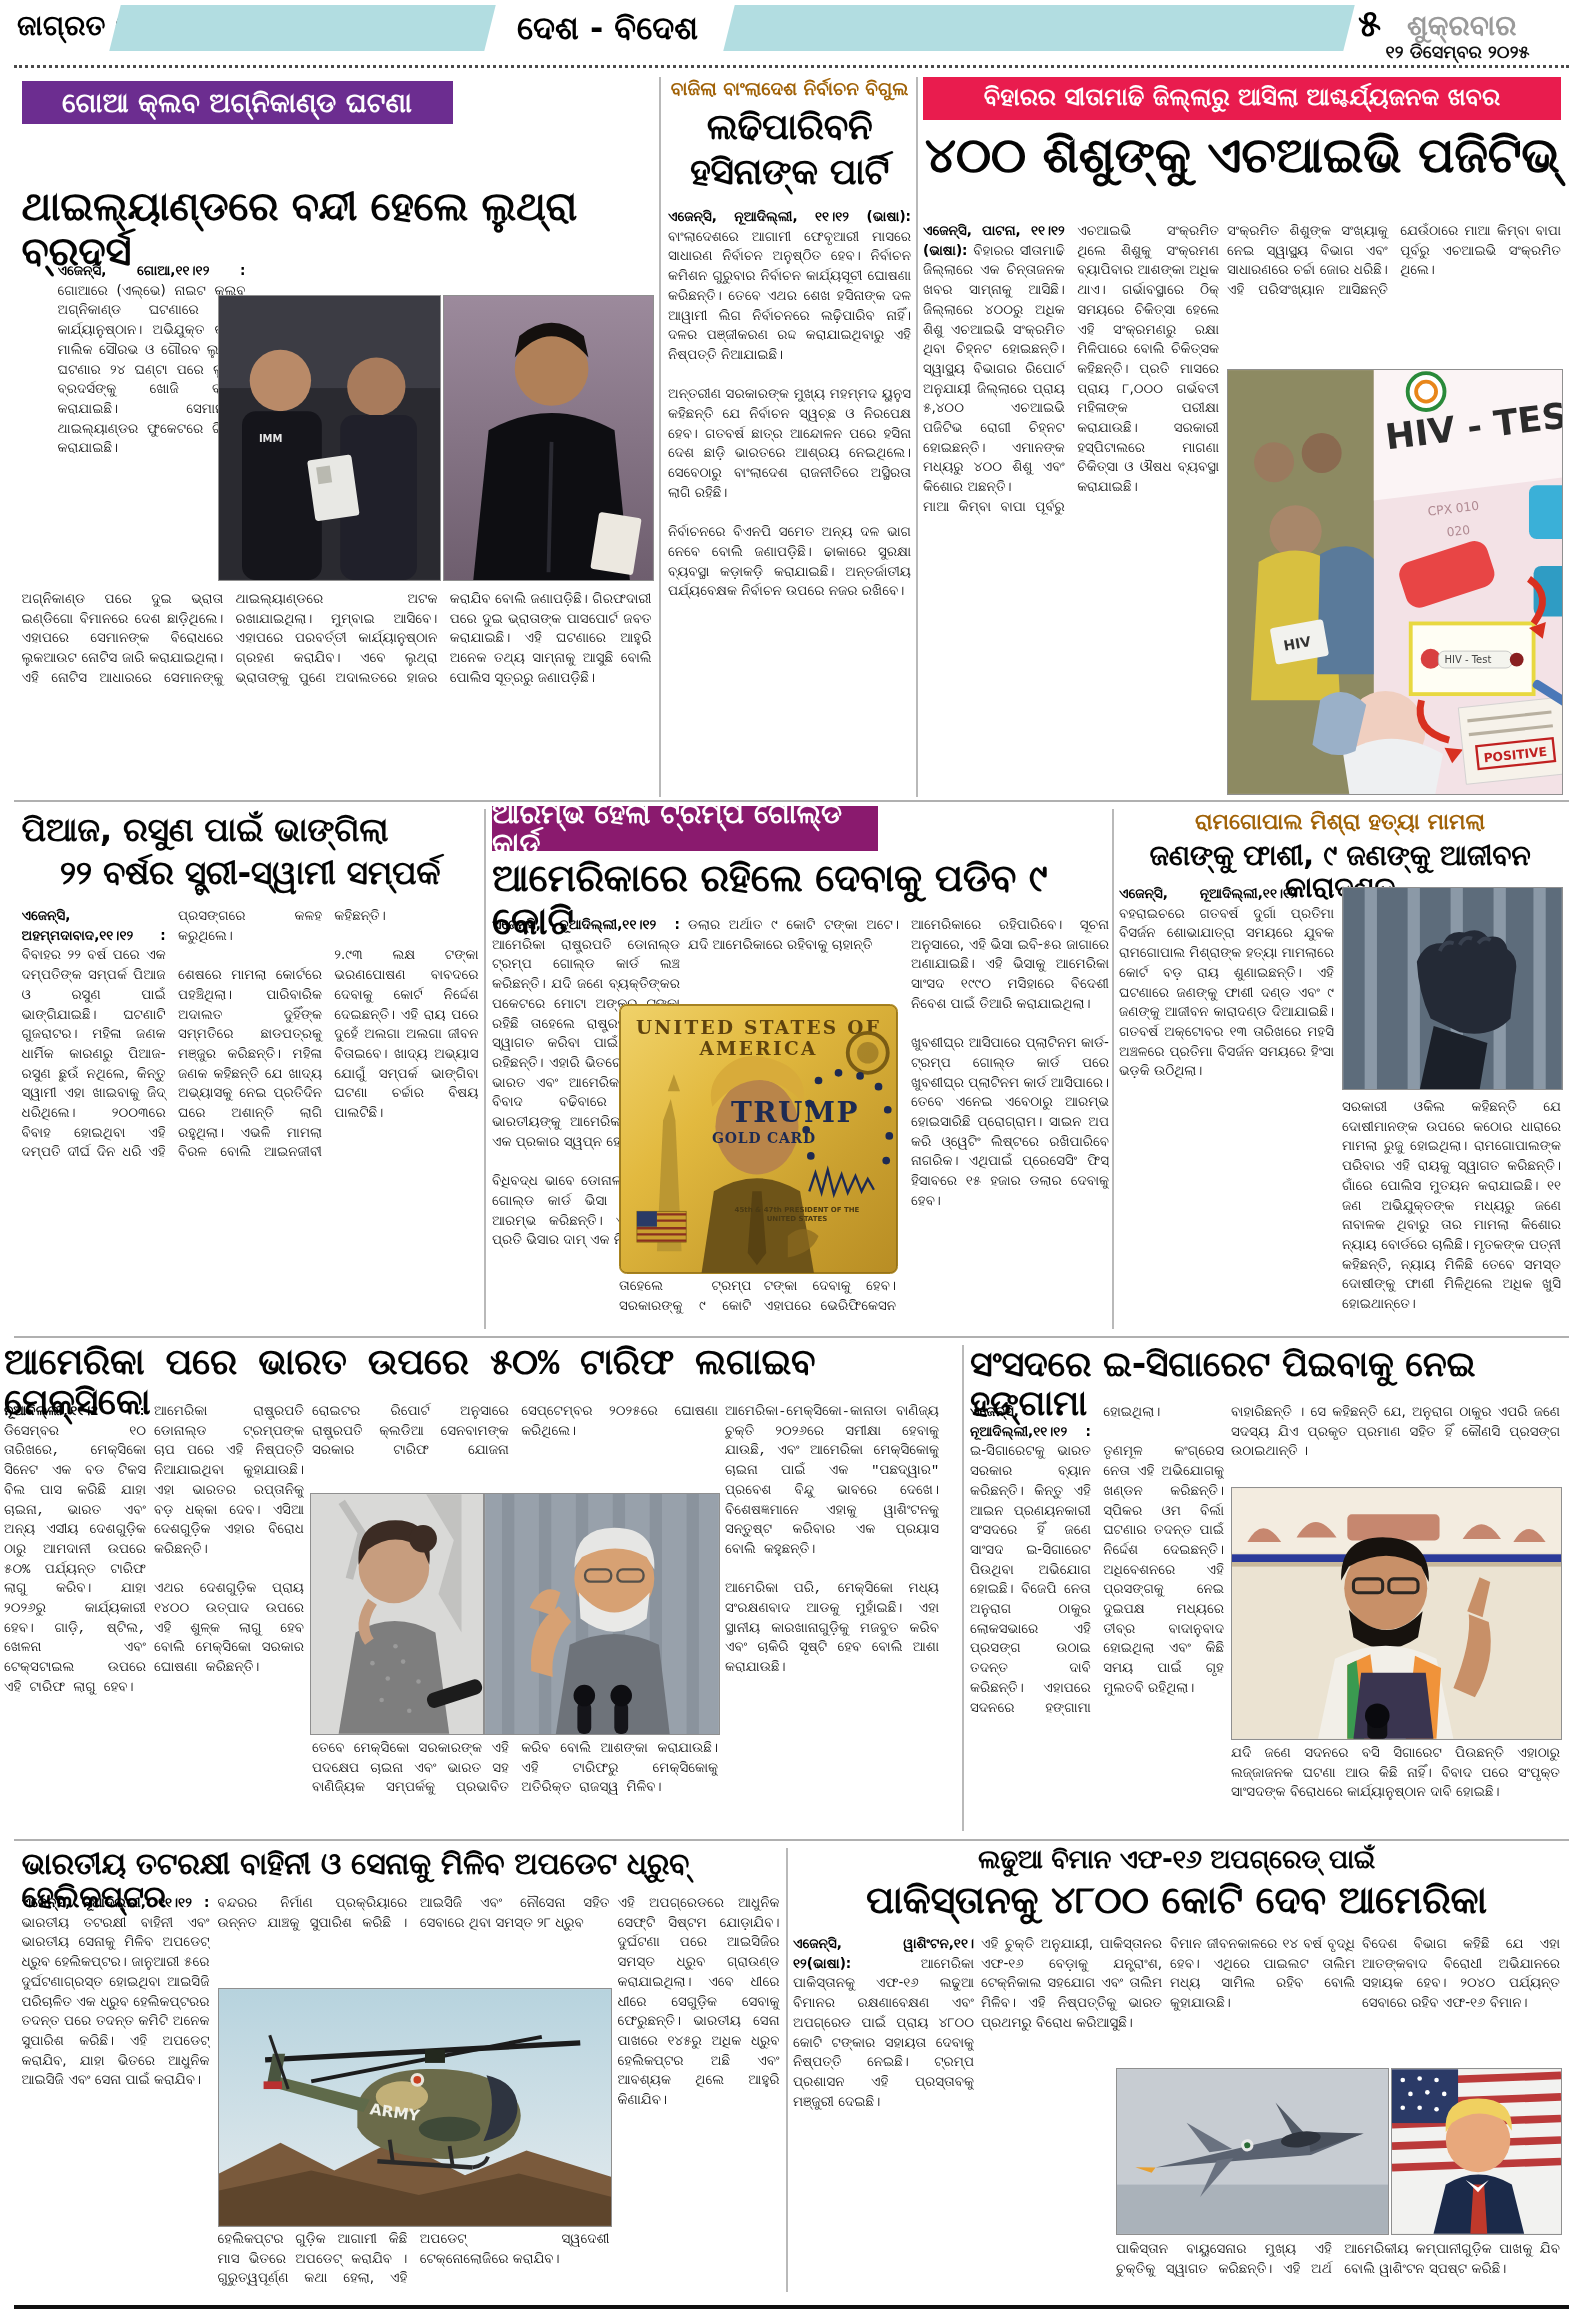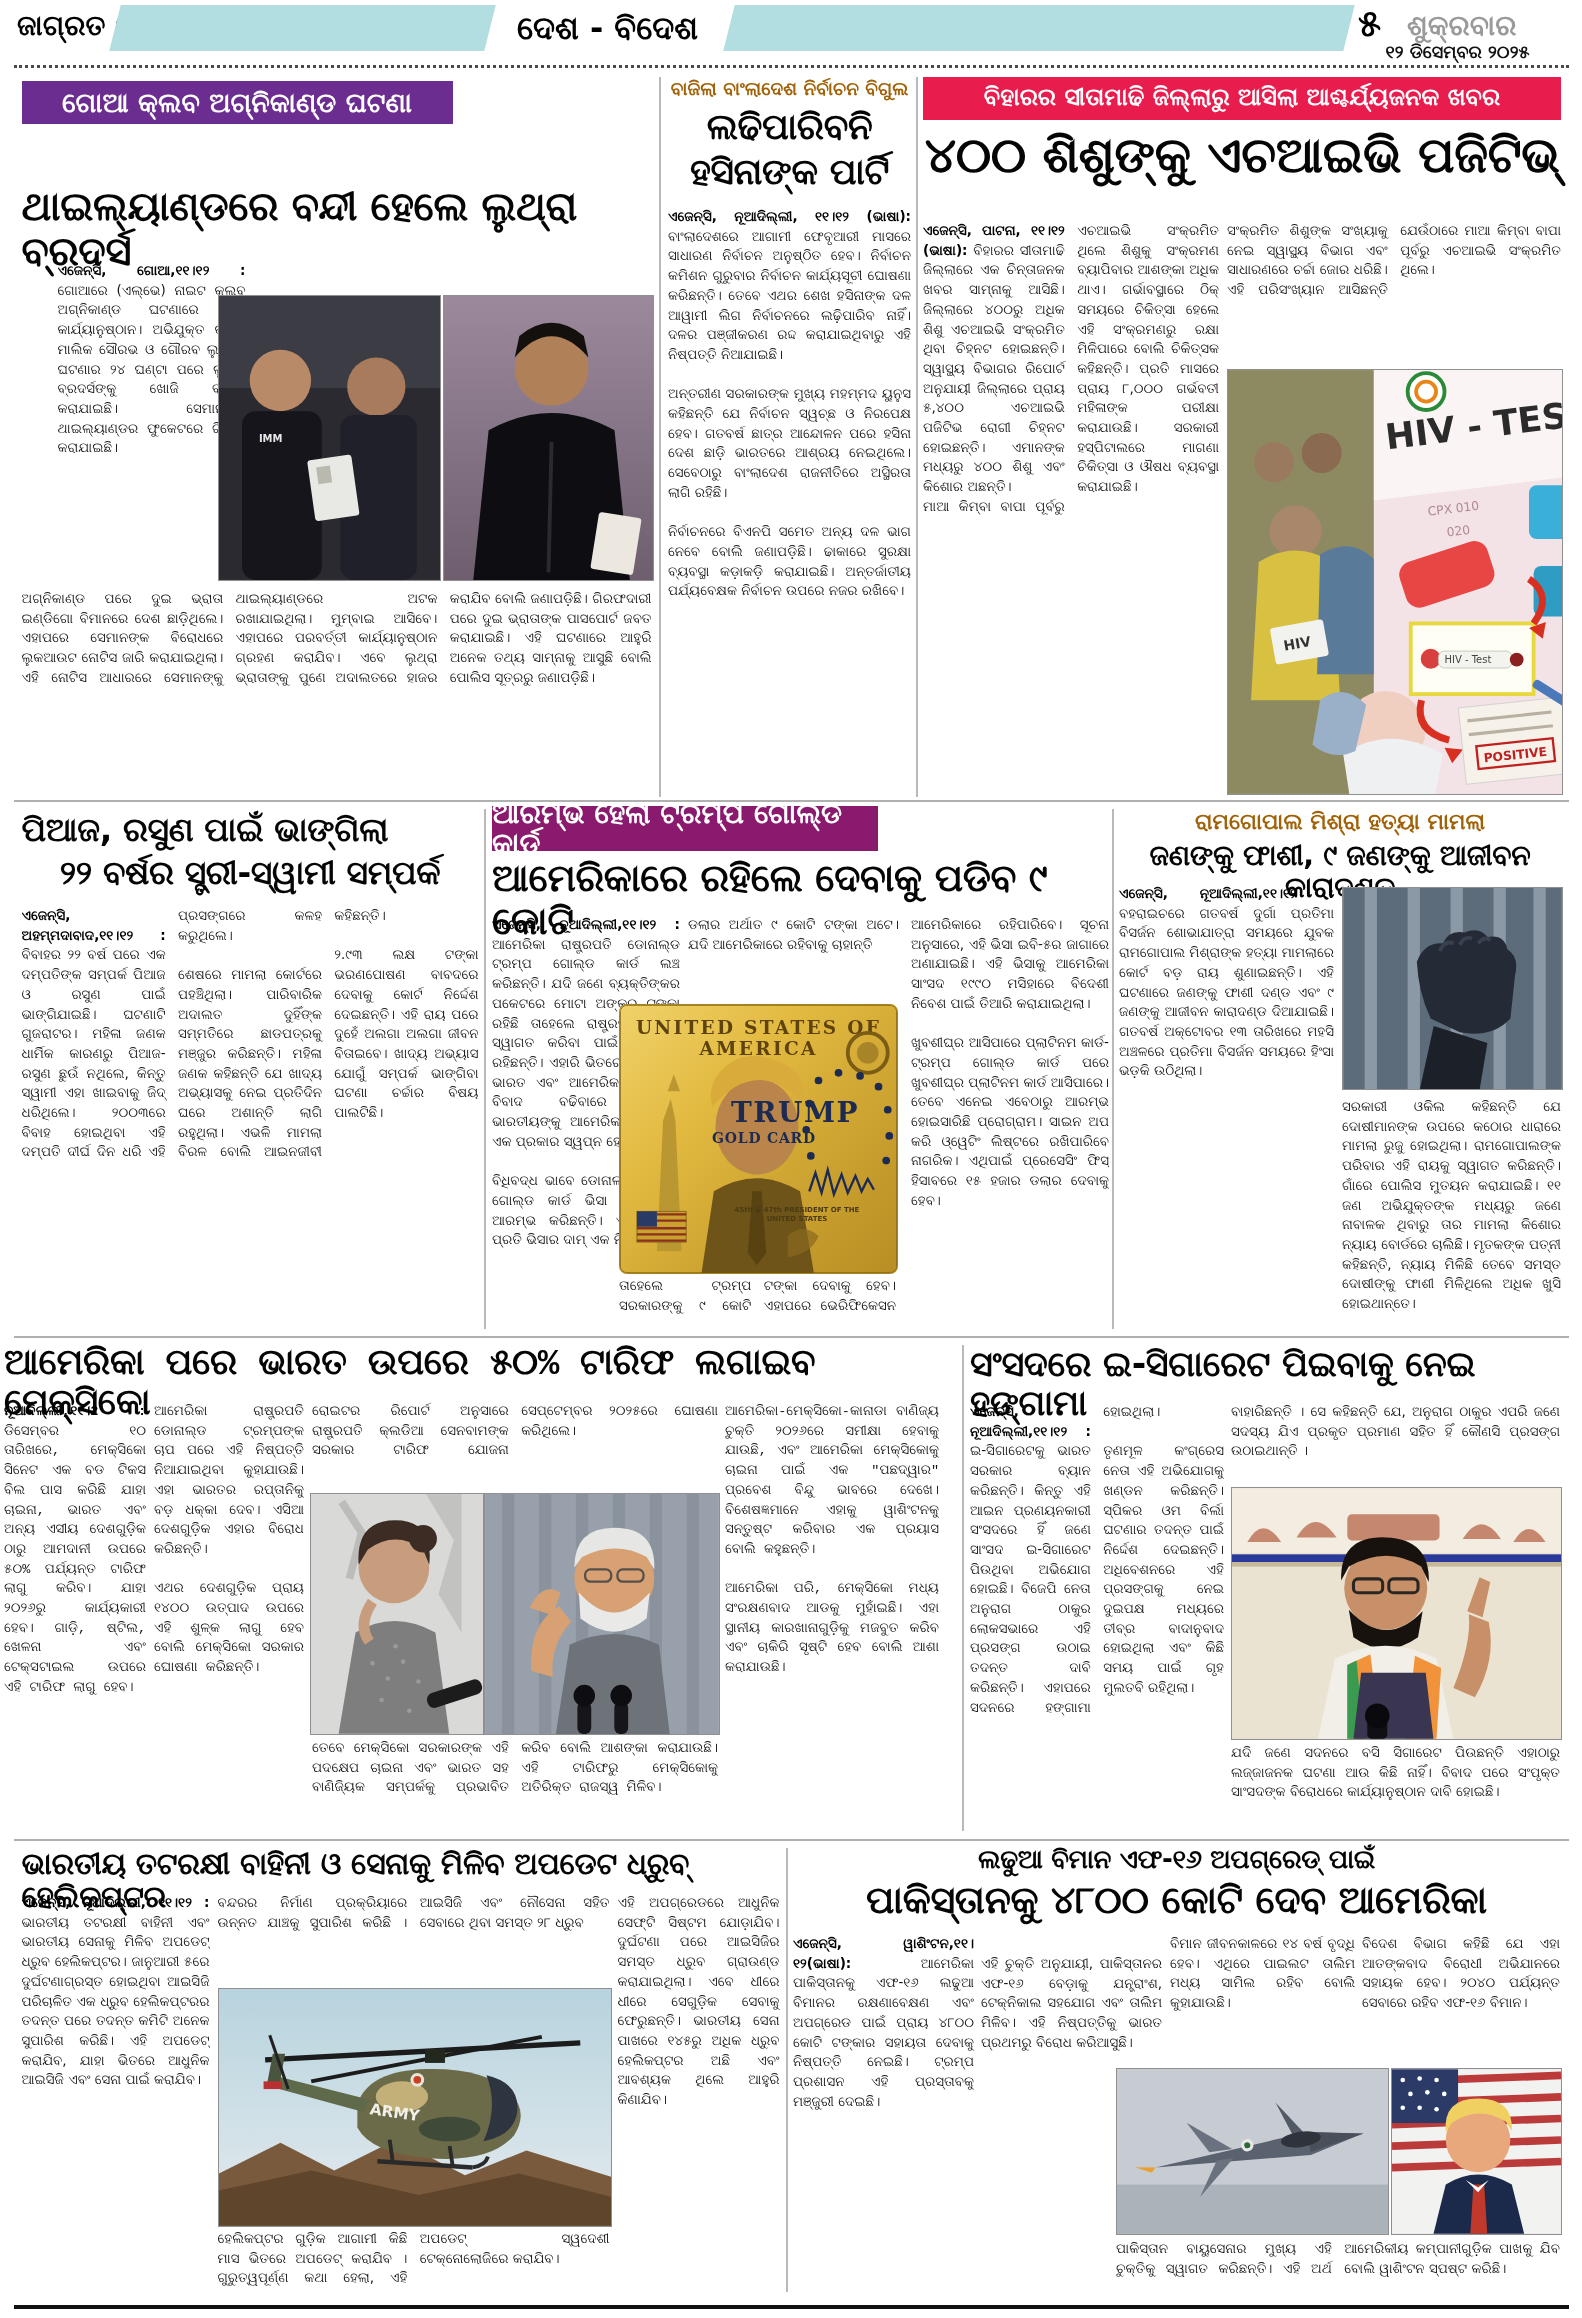--- a/index.html
+++ b/index.html
@@ -395,21 +395,21 @@
     <div class="body-text cols2 abs" style="left:196px;top:384px;width:392px;height:62px;">ହେଲିକପ୍ଟର ଗୁଡ଼ିକ ଆଗାମୀ କିଛି ମାସ ଭିତରେ ଅପଡେଟ୍ କରାଯିବ । ଗୁରୁତ୍ୱପୂର୍ଣ୍ଣ କଥା ହେଲା, ଏହି ଅପଡେଟ୍ ସ୍ୱଦେଶୀ ଟେକ୍ନୋଲୋଜିରେ କରାଯିବ।</div>
     <div class="body-text abs" style="left:596px;top:48px;width:162px;height:398px;">ଏହି ଅପଗ୍ରେଡରେ ଆଧୁନିକ ସେଫ୍ଟି ସିଷ୍ଟମ ଯୋଡ଼ାଯିବ। ଦୁର୍ଘଟଣା ପରେ ଆଇସିଜିର ସମସ୍ତ ଧ୍ରୁବ ଗ୍ରାଉଣ୍ଡ କରାଯାଇଥିଲା। ଏବେ ଧୀରେ ଧୀରେ ସେଗୁଡ଼ିକ ସେବାକୁ ଫେରୁଛନ୍ତି। ଭାରତୀୟ ସେନା ପାଖରେ ୧୪୫ରୁ ଅଧିକ ଧ୍ରୁବ ହେଲିକପ୍ଟର ଅଛି ଏବଂ ଆବଶ୍ୟକ ଥିଲେ ଆହୁରି କିଣାଯିବ।</div>
   </div>
 
   <div class="abs vrule" style="left:786px;top:1848px;height:444px;"></div>
 
   <div class="abs" style="left:793px;top:1845px;width:767px;height:450px;">
     <div class="headline center abs" style="left:0;top:0;width:767px;font-size:26px;">ଲଢୁଆ ବିମାନ ଏଫ-୧୬ ଅପଗ୍ରେଡ୍ ପାଇଁ</div>
     <div class="headline center abs" style="left:0;top:34px;width:767px;font-size:38px;">ପାକିସ୍ତାନକୁ ୪୮୦୦ କୋଟି ଦେବ ଆମେରିକା</div>
     <div class="body-text abs" style="left:0;top:89px;width:181px;height:358px;"><span class="dateline">ଏଜେନ୍ସି, ୱାଶିଂଟନ,୧୧।୧୨(ଭାଷା):</span> <span>ଆମେରିକା ପାକିସ୍ତାନକୁ ଏଫ-୧୬ ଲଢୁଆ ବିମାନର ରକ୍ଷଣାବେକ୍ଷଣ ଏବଂ ଅପଗ୍ରେଡ ପାଇଁ ପ୍ରାୟ ୪୮୦୦ କୋଟି ଟଙ୍କାର ସହାୟତା ଦେବାକୁ ନିଷ୍ପତ୍ତି ନେଇଛି। ଟ୍ରମ୍ପ ପ୍ରଶାସନ ଏହି ପ୍ରସ୍ତାବକୁ ମଞ୍ଜୁରୀ ଦେଇଛି।</span></div>
-    <div class="body-text abs" style="left:188px;top:89px;width:181px;height:358px;margin-top:20px;">ଏହି ଚୁକ୍ତି ଅନୁଯାୟୀ, ପାକିସ୍ତାନର ଏଫ-୧୬ ବେଡ଼ାକୁ ଯନ୍ତ୍ରାଂଶ, ଟେକ୍ନିକାଲ ସହଯୋଗ ଏବଂ ତାଲିମ ମିଳିବ। ଏହି ନିଷ୍ପତ୍ତିକୁ ଭାରତ ପ୍ରଥମରୁ ବିରୋଧ କରିଆସୁଛି।</div>
+    <div class="body-text abs" style="left:188px;top:89px;width:181px;height:358px;">ଏହି ଚୁକ୍ତି ଅନୁଯାୟୀ, ପାକିସ୍ତାନର ଏଫ-୧୬ ବେଡ଼ାକୁ ଯନ୍ତ୍ରାଂଶ, ଟେକ୍ନିକାଲ ସହଯୋଗ ଏବଂ ତାଲିମ ମିଳିବ। ଏହି ନିଷ୍ପତ୍ତିକୁ ଭାରତ ପ୍ରଥମରୁ ବିରୋଧ କରିଆସୁଛି।</div>
     <div class="body-text abs" style="left:377px;top:89px;width:185px;height:129px;">ବିମାନ ଜୀବନକାଳରେ ୧୪ ବର୍ଷ ବୃଦ୍ଧି ହେବ। ଏଥିରେ ପାଇଲଟ ତାଲିମ ମଧ୍ୟ ସାମିଲ ରହିବ ବୋଲି କୁହାଯାଉଛି।</div>
     <div class="body-text abs" style="left:569px;top:89px;width:198px;height:129px;">ବିଦେଶ ବିଭାଗ କହିଛି ଯେ ଏହା ଆତଙ୍କବାଦ ବିରୋଧୀ ଅଭିଯାନରେ ସହାୟକ ହେବ। ୨୦୪୦ ପର୍ଯ୍ୟନ୍ତ ସେବାରେ ରହିବ ଏଫ-୧୬ ବିମାନ।</div>
 
     <div class="photo abs" style="left:323px;top:223px;width:271px;height:165px;">
       <svg viewBox="0 0 352 214" width="271" height="165">
         <rect width="352" height="214" fill="#c7ccd2"></rect>
         <rect y="150" width="352" height="64" fill="#aab2ba"></rect>
         <g transform="rotate(-8 176 104)">
           <path d="M48 110 L250 92 L320 104 L250 122 Z" fill="#5a6270"></path>
           <path d="M250 92 L322 104 250 118 Z" fill="#49505c"></path>

